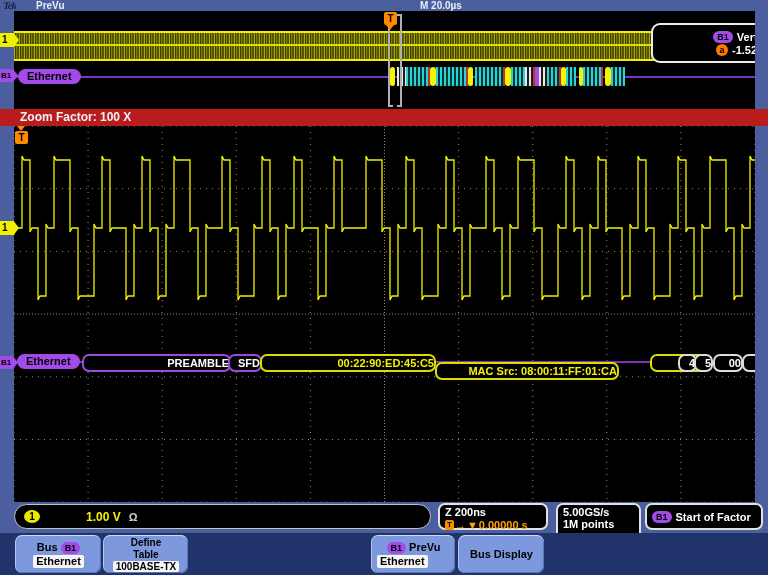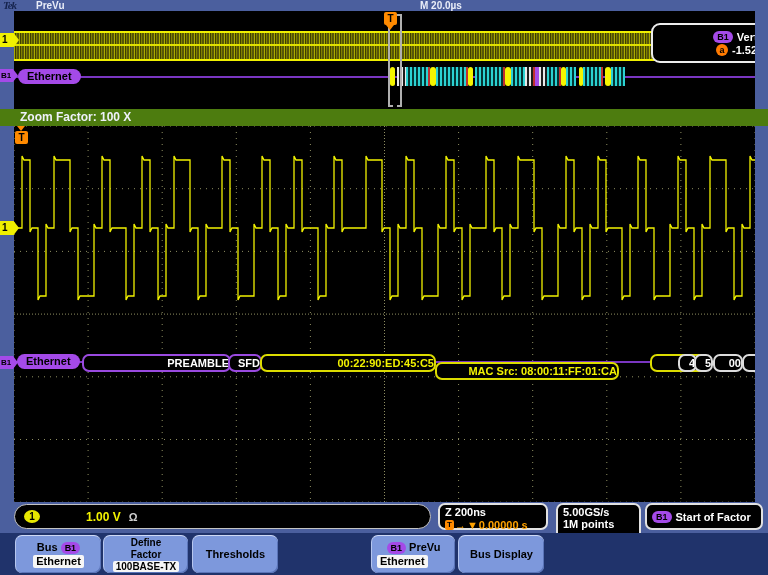--- a/index.html
+++ b/index.html
@@ -48,21 +48,21 @@
   
   #vbadge{left:637px;top:12px;width:118px;height:34px;background:#000;border:2px solid #ececec;
     border-radius:9px;color:#fff;font:bold 11px "Liberation Sans",sans-serif;
     display:flex;flex-direction:column;justify-content:center;gap:1px;padding:1px 5px;}
   #vbadge .row{display:flex;justify-content:flex-end;align-items:center;gap:4px;}
   .b1pill{background:#a44ae8;color:#000;border-radius:7px;padding:0 4px;font:bold 9px/12px "Liberation Sans",sans-serif;}
   .knob-a{background:#ff7a00;color:#000;width:12px;height:12px;border-radius:50%;
     font:bold 9px/12px "Liberation Sans",sans-serif;text-align:center;}
 
   
-  #zoombar{left:0;top:109px;width:768px;height:17px;background:#4d7c0f;}
+  #zoombar{left:0;top:109px;width:768px;height:17px;background:#b91c1c;}
   #zoombar span{position:absolute;left:20px;top:1px;font:bold 12px/15px "Liberation Sans",sans-serif;color:#eef1fa;}
 
   
   #main{left:14px;top:126px;width:741px;height:376px;background:#000;overflow:hidden;}
   #main svg{position:absolute;left:0;top:0;}
   #decode-busline{left:0;top:235px;width:741px;height:2px;background:#7a36c2;}
   #main-eth-pill{left:3px;top:228px;}
   .dfield{position:absolute;top:228px;height:14px;background:#000;border:2px solid;border-radius:7px;
     font:bold 11px/14px "Liberation Sans",sans-serif;text-align:right;white-space:nowrap;overflow:hidden;}
   .f-purple{border-color:#9a4ae0;color:#fff;}
@@ -237,27 +237,24 @@
     <div class="row">
         <span>Bus</span>
         <span class="b1pill">B1</span>
       </div>
     <div class="row">
         <span class="chip">Ethernet</span>
       </div>
   </div>
   <div class="mbtn" style="left:103px;width:85px">
     <div class="small">Define</div>
-    <div class="small">Factor</div>
+    <div class="small">Table</div>
     <div class="row">
         <span class="chip small">100BASE-TX</span>
       </div>
-  </div>
-  <div class="mbtn" style="left:192px;width:86px">
-    <div>Thresholds</div>
   </div>
   <div class="mbtn" style="left:371px;width:84px">
     <div class="row">
         <span class="b1pill">B1</span>
         <span>PreVu</span>
       </div>
     <div class="row" style="justify-content:flex-start;width:100%;padding-left:5px;box-sizing:border-box">
         <span class="chip">Ethernet</span>
       </div>
   </div>

